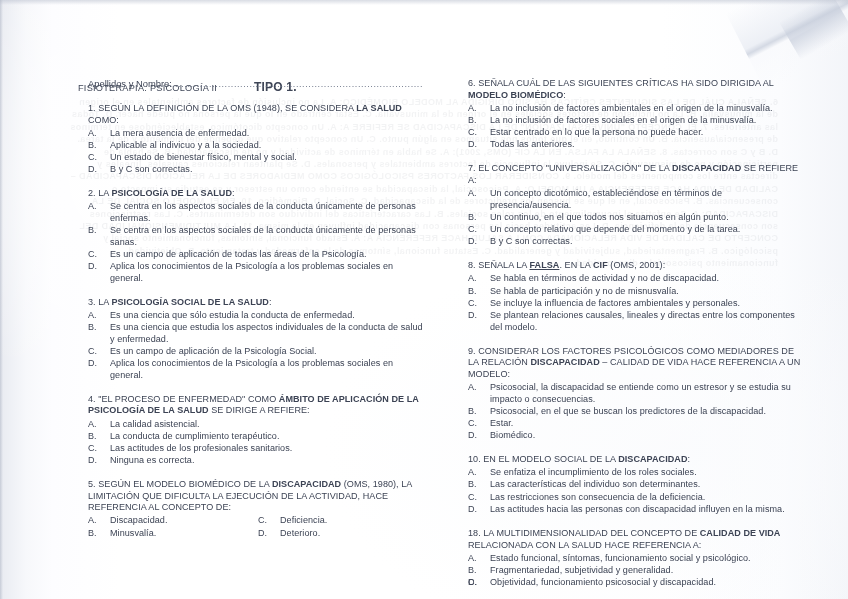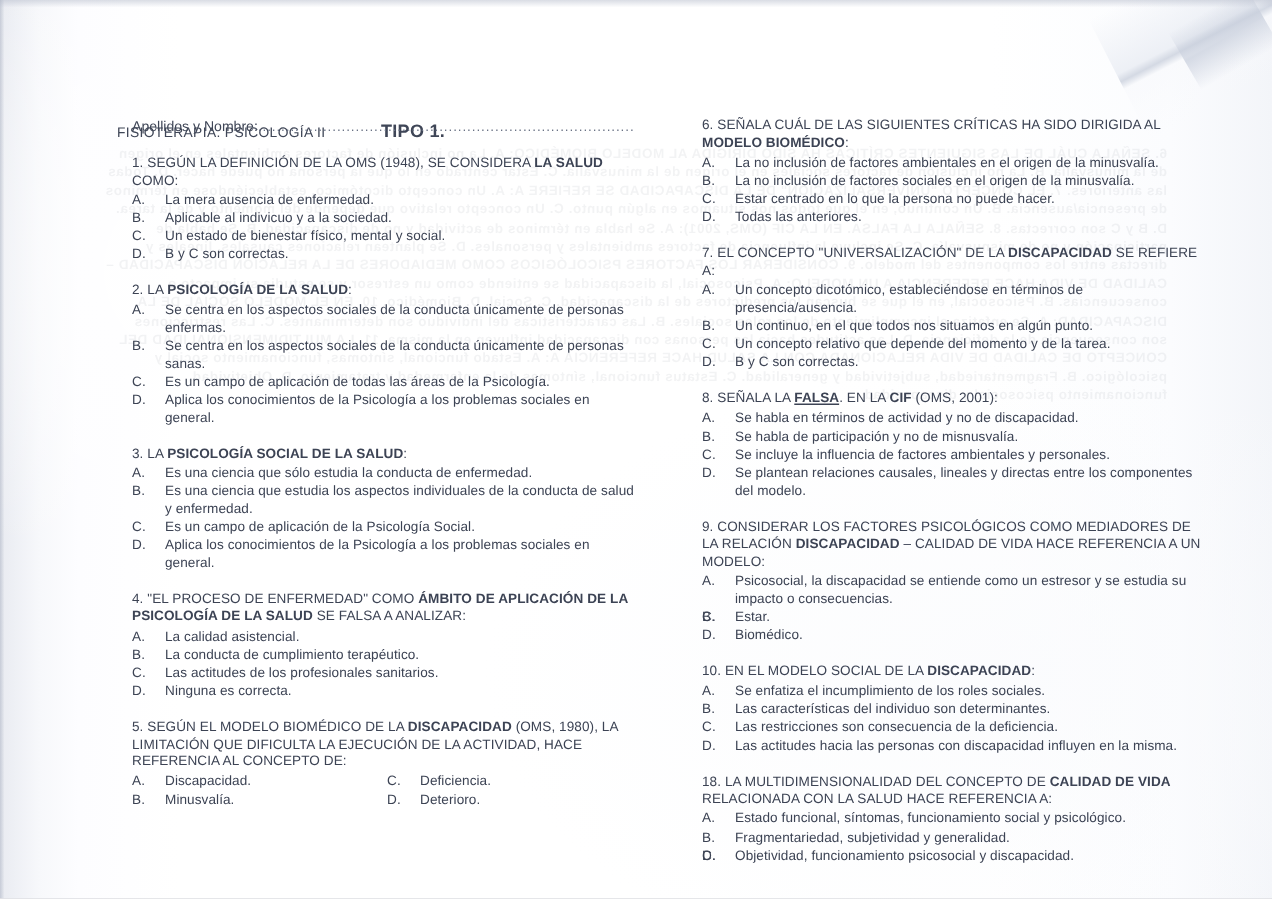--- a/index.html
+++ b/index.html
@@ -249,21 +249,21 @@
           <div class="q-block">
             <div class="q-stem"><span>3. LA </span><b>PSICOLOGÍA SOCIAL DE LA SALUD</b><span>:</span></div>
             <ul class="options">
               <li><span class="mark">A.</span><span>Es una ciencia que sólo estudia la conducta de enfermedad.</span></li>
               <li><span class="mark">B.</span><span>Es una ciencia que estudia los aspectos individuales de la conducta de salud y enfermedad.</span></li>
               <li><span class="mark">C.</span><span>Es un campo de aplicación de la Psicología Social.</span></li>
               <li><span class="mark">D.</span><span>Aplica los conocimientos de la Psicología a los problemas sociales en general.</span></li>
             </ul>
           </div>
           <div class="q-block">
-            <div class="q-stem"><span>4. "EL PROCESO DE ENFERMEDAD" COMO </span><b>ÁMBITO DE APLICACIÓN DE LA PSICOLOGÍA DE LA SALUD</b><span> SE FALSA A ANALIZAR:</span></div>
+            <div class="q-stem"><span>4. "EL PROCESO DE ENFERMEDAD" COMO </span><b>ÁMBITO DE APLICACIÓN DE LA PSICOLOGÍA DE LA SALUD</b><span> SE DIRIGE A REFIERE:</span></div>
             <ul class="options">
               <li><span class="mark">A.</span><span>La calidad asistencial.</span></li>
               <li><span class="mark">B.</span><span>La conducta de cumplimiento terapéutico.</span></li>
               <li><span class="mark">C.</span><span>Las actitudes de los profesionales sanitarios.</span></li>
               <li><span class="mark">D.</span><span>Ninguna es correcta.</span></li>
             </ul>
           </div>
           <div class="q-block">
             <div class="q-stem"><span>5. SEGÚN EL MODELO BIOMÉDICO DE LA </span><b>DISCAPACIDAD</b><span> (OMS, 1980), LA LIMITACIÓN QUE DIFICULTA LA EJECUCIÓN DE LA ACTIVIDAD, HACE REFERENCIA AL CONCEPTO DE:</span></div>
             <ul class="options grid2">
@@ -302,21 +302,21 @@
               <li><span class="mark">A.</span><span>Se habla en términos de actividad y no de discapacidad.</span></li>
               <li><span class="mark">B.</span><span>Se habla de participación y no de misnusvalía.</span></li>
               <li><span class="mark">C.</span><span>Se incluye la influencia de factores ambientales y personales.</span></li>
               <li><span class="mark">D.</span><span>Se plantean relaciones causales, lineales y directas entre los componentes del modelo.</span></li>
             </ul>
           </div>
           <div class="q-block">
             <div class="q-stem"><span>9. CONSIDERAR LOS FACTORES PSICOLÓGICOS COMO MEDIADORES DE LA RELACIÓN </span><b>DISCAPACIDAD</b><span> – CALIDAD DE VIDA HACE REFERENCIA A UN MODELO:</span></div>
             <ul class="options">
               <li><span class="mark">A.</span><span>Psicosocial, la discapacidad se entiende como un estresor y se estudia su impacto o consecuencias.</span></li>
-              <li><span class="mark">B.</span></li>
+              <li><span class="mark">B.</span><span>Psicosocial, en el que se buscan los predictores de la discapacidad.</span></li>
               <li><span class="mark">C.</span><span>Estar.</span></li>
               <li><span class="mark">D.</span><span>Biomédico.</span></li>
             </ul>
           </div>
           <div class="q-block">
             <div class="q-stem"><span>10. EN EL MODELO SOCIAL DE LA </span><b>DISCAPACIDAD</b><span>:</span></div>
             <ul class="options">
               <li><span class="mark">A.</span><span>Se enfatiza el incumplimiento de los roles sociales.</span></li>
               <li><span class="mark">B.</span><span>Las características del individuo son determinantes.</span></li>
               <li><span class="mark">C.</span><span>Las restricciones son consecuencia de la deficiencia.</span></li>

